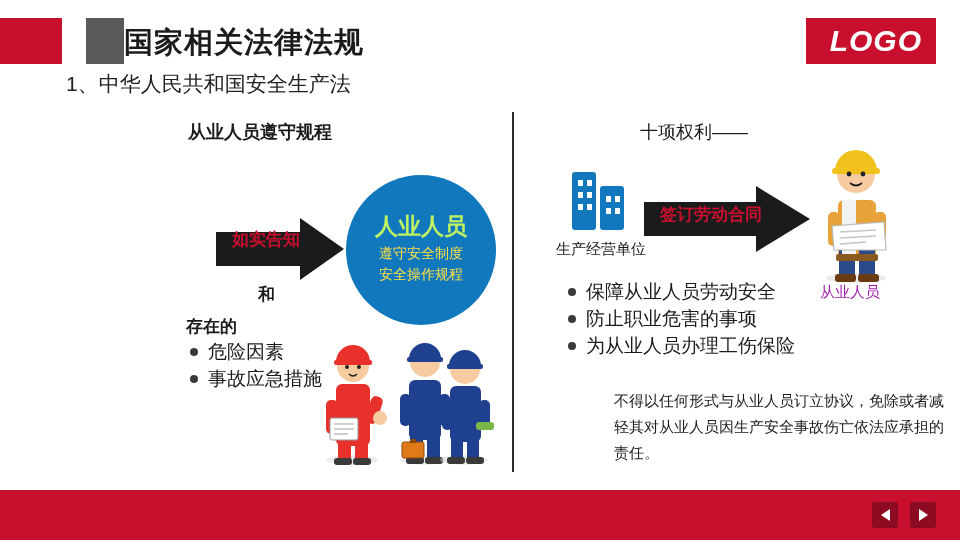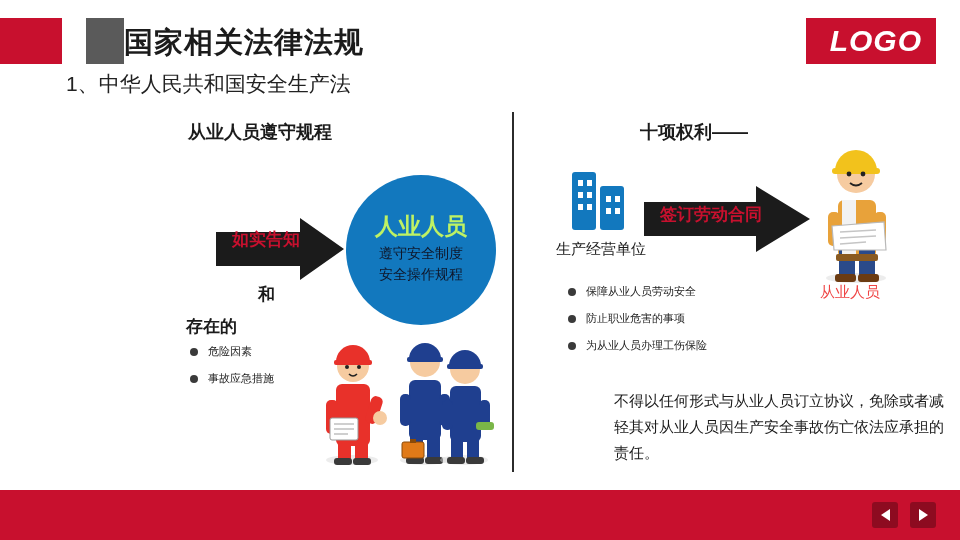--- a/index.html
+++ b/index.html
@@ -112,21 +112,21 @@
     line-height: 22px;
   }
   .circle-b .b-title {
     font-size: 23px;
     font-weight: bold;
     color: #bef264;
     margin-bottom: 6px;
   }
   .circle-b .b-sub {
     font-size: 14px;
-    color: #0f172a;
+    color: #fde047;
     line-height: 21px;
   }
 
   
   .arrow-blk {
     position: absolute;
   }
   .arrow-label {
     position: absolute;
     font-size: 17px;
@@ -147,21 +147,21 @@
     left: 186px; top: 315px;
     font-size: 17px;
     font-weight: bold;
     color: #1b1b1b;
   }
   .bullets {
     position: absolute;
   }
   .bullets li {
     list-style: none;
-    font-size: 11px;
+    font-size: 19px;
     color: #1b1b1b;
     line-height: 27px;
     position: relative;
     padding-left: 20px;
     white-space: nowrap;
   }
   .bullets li:before {
     content: "";
     position: absolute;
     left: 2px; top: 10px;
@@ -172,37 +172,37 @@
   .bullets-left {
     left: 188px; top: 338px;
     margin: 0; padding: 0;
   }
 
   
   .right-head {
     position: absolute;
     left: 640px; top: 120px;
     font-size: 18px;
-    font-weight: bold;
+    font-weight: normal;
     color: #1b1b1b;
     white-space: nowrap;
     text-align: center;
   }
   .cap-unit {
     position: absolute;
     left: 556px; top: 240px;
     font-size: 15px;
     color: #1b1b1b;
     white-space: nowrap;
   }
   .cap-worker {
     position: absolute;
     left: 820px; top: 283px;
     font-size: 15px;
-    color: #ef4444;
+    color: #a21caf;
     white-space: nowrap;
   }
   .bullets-right {
     left: 566px; top: 278px;
     margin: 0; padding: 0;
   }
   .note {
     position: absolute;
     left: 566px; top: 388px;
     width: 330px;

